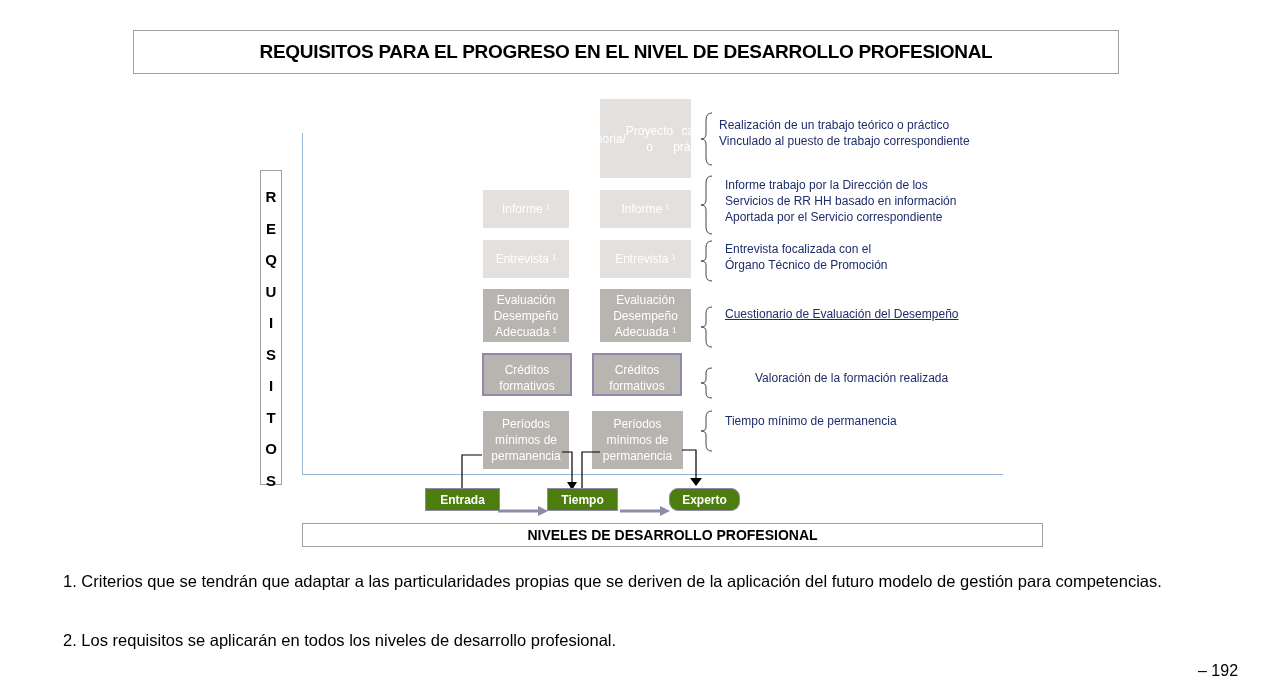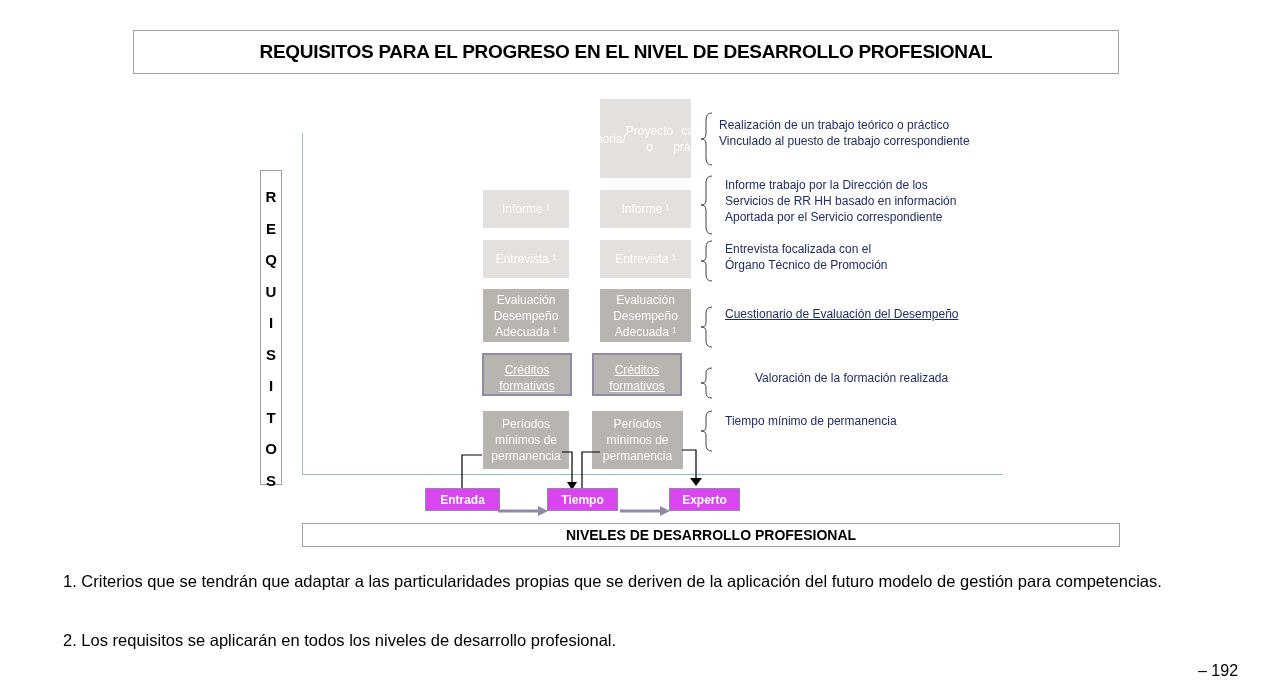--- a/index.html
+++ b/index.html
@@ -6,24 +6,24 @@
   body { width:1266px; height:691px; position:relative; overflow:hidden; font-family:"Liberation Sans", sans-serif; }
   .abs { position:absolute; }
   .title-box { left:133px; top:6px; width:986px; height:44px; border:1px solid #a0a0a0; box-sizing:border-box; display:flex; align-items:center; justify-content:center; font-weight:bold; font-size:19px; color:#000; letter-spacing:-0.3px;margin-top:24px; }
   .req-box { left:260px; top:170px; width:22px; height:315px; border:1px solid #a0a0a0; box-sizing:border-box; display:flex; flex-direction:column; align-items:center; justify-content:flex-start; padding-top:10px; }
   .req-box span { font-weight:bold; font-size:15px; line-height:31.5px; color:#000; }
   .axis-v { left:302px; top:133px; width:1px; height:341px; background:#9ab7d6; }
   .axis-h { left:302px; top:474px; width:701px; height:1px; background:#9ab7d6; }
   .box { display:flex; align-items:center; justify-content:center; text-align:center; color:#fff; font-size:12px; line-height:16px; box-sizing:border-box; }
   .light { background:#e3e0dd; }
   .mid { background:#b8b4b0; }
-  .outl { background:#b8b4b0; border:2px solid #8f8aa8;text-decoration:underline; }
+  .outl { background:#b8b4b0; border:2px solid #8f8aa8; }
   .desc { color:#1f2d6b; font-size:12px; line-height:16px; }
-  .level { background:#d946ef; border:1px solid #8f8aa8; box-sizing:border-box; color:#fff; font-weight:bold; font-size:12px; display:flex; align-items:center; justify-content:center; }
-  .niveles-box { left:302px; top:523px; width:818px; height:24px; border:1px solid #a0a0a0; box-sizing:border-box; display:flex; align-items:center; justify-content:center; font-weight:bold; font-size:14px; color:#000; }
+  .level { background:#4d7c0f; border:1px solid #8f8aa8; box-sizing:border-box; color:#fff; font-weight:bold; font-size:12px; display:flex; align-items:center; justify-content:center; }
+  .niveles-box { left:302px; top:523px; width:741px; height:24px; border:1px solid #a0a0a0; box-sizing:border-box; display:flex; align-items:center; justify-content:center; font-weight:bold; font-size:14px; color:#000; }
   .note { font-size:16.5px; color:#000; line-height:22px; }
 </style>
 </head>
 <body>
 
 <div class="abs title-box">REQUISITOS PARA EL PROGRESO EN EL NIVEL DE DESARROLLO PROFESIONAL</div>
 
 <div class="abs req-box">
   <span>R</span>
   <span>E</span>
@@ -146,21 +146,21 @@
   <polygon points="280,38 292,38 286,46" fill="#000"></polygon>
 
   <line x1="88" y1="71" x2="130" y2="71" stroke="#8f8aa8" stroke-width="3"></line>
   <polygon points="128,66 138,71 128,76" fill="#8f8aa8"></polygon>
   <line x1="210" y1="71" x2="252" y2="71" stroke="#8f8aa8" stroke-width="3"></line>
   <polygon points="250,66 260,71 250,76" fill="#8f8aa8"></polygon>
 </svg>
 
 <div class="abs level" style="left:425px;top:488px;width:75px;height:23px;">Entrada</div>
 <div class="abs level" style="left:547px;top:488px;width:71px;height:23px;">Tiempo</div>
-<div class="abs level" style="left:669px;top:488px;width:71px;height:23px;">Experto</div>
+<div class="abs level" style="left:669px;top:488px;width:71px;height:23px;border-radius:9px;">Experto</div>
 
 <div class="abs niveles-box">NIVELES DE DESARROLLO PROFESIONAL</div>
 
 <div class="abs note" style="left:33px;top:570px;width:1220px;text-indent:30px;text-align:justify;">1. Criterios que se tendrán que adaptar a las particularidades propias que se deriven de la aplicación del futuro modelo de gestión para competencias.</div>
 <div class="abs note" style="left:63px;top:629px;">2. Los requisitos se aplicarán en todos los niveles de desarrollo profesional.</div>
 
 <div class="abs" style="left:1198px;top:662px;font-size:16px;color:#000;">
   <span>–&nbsp;</span><span>192</span>
 </div>
 

